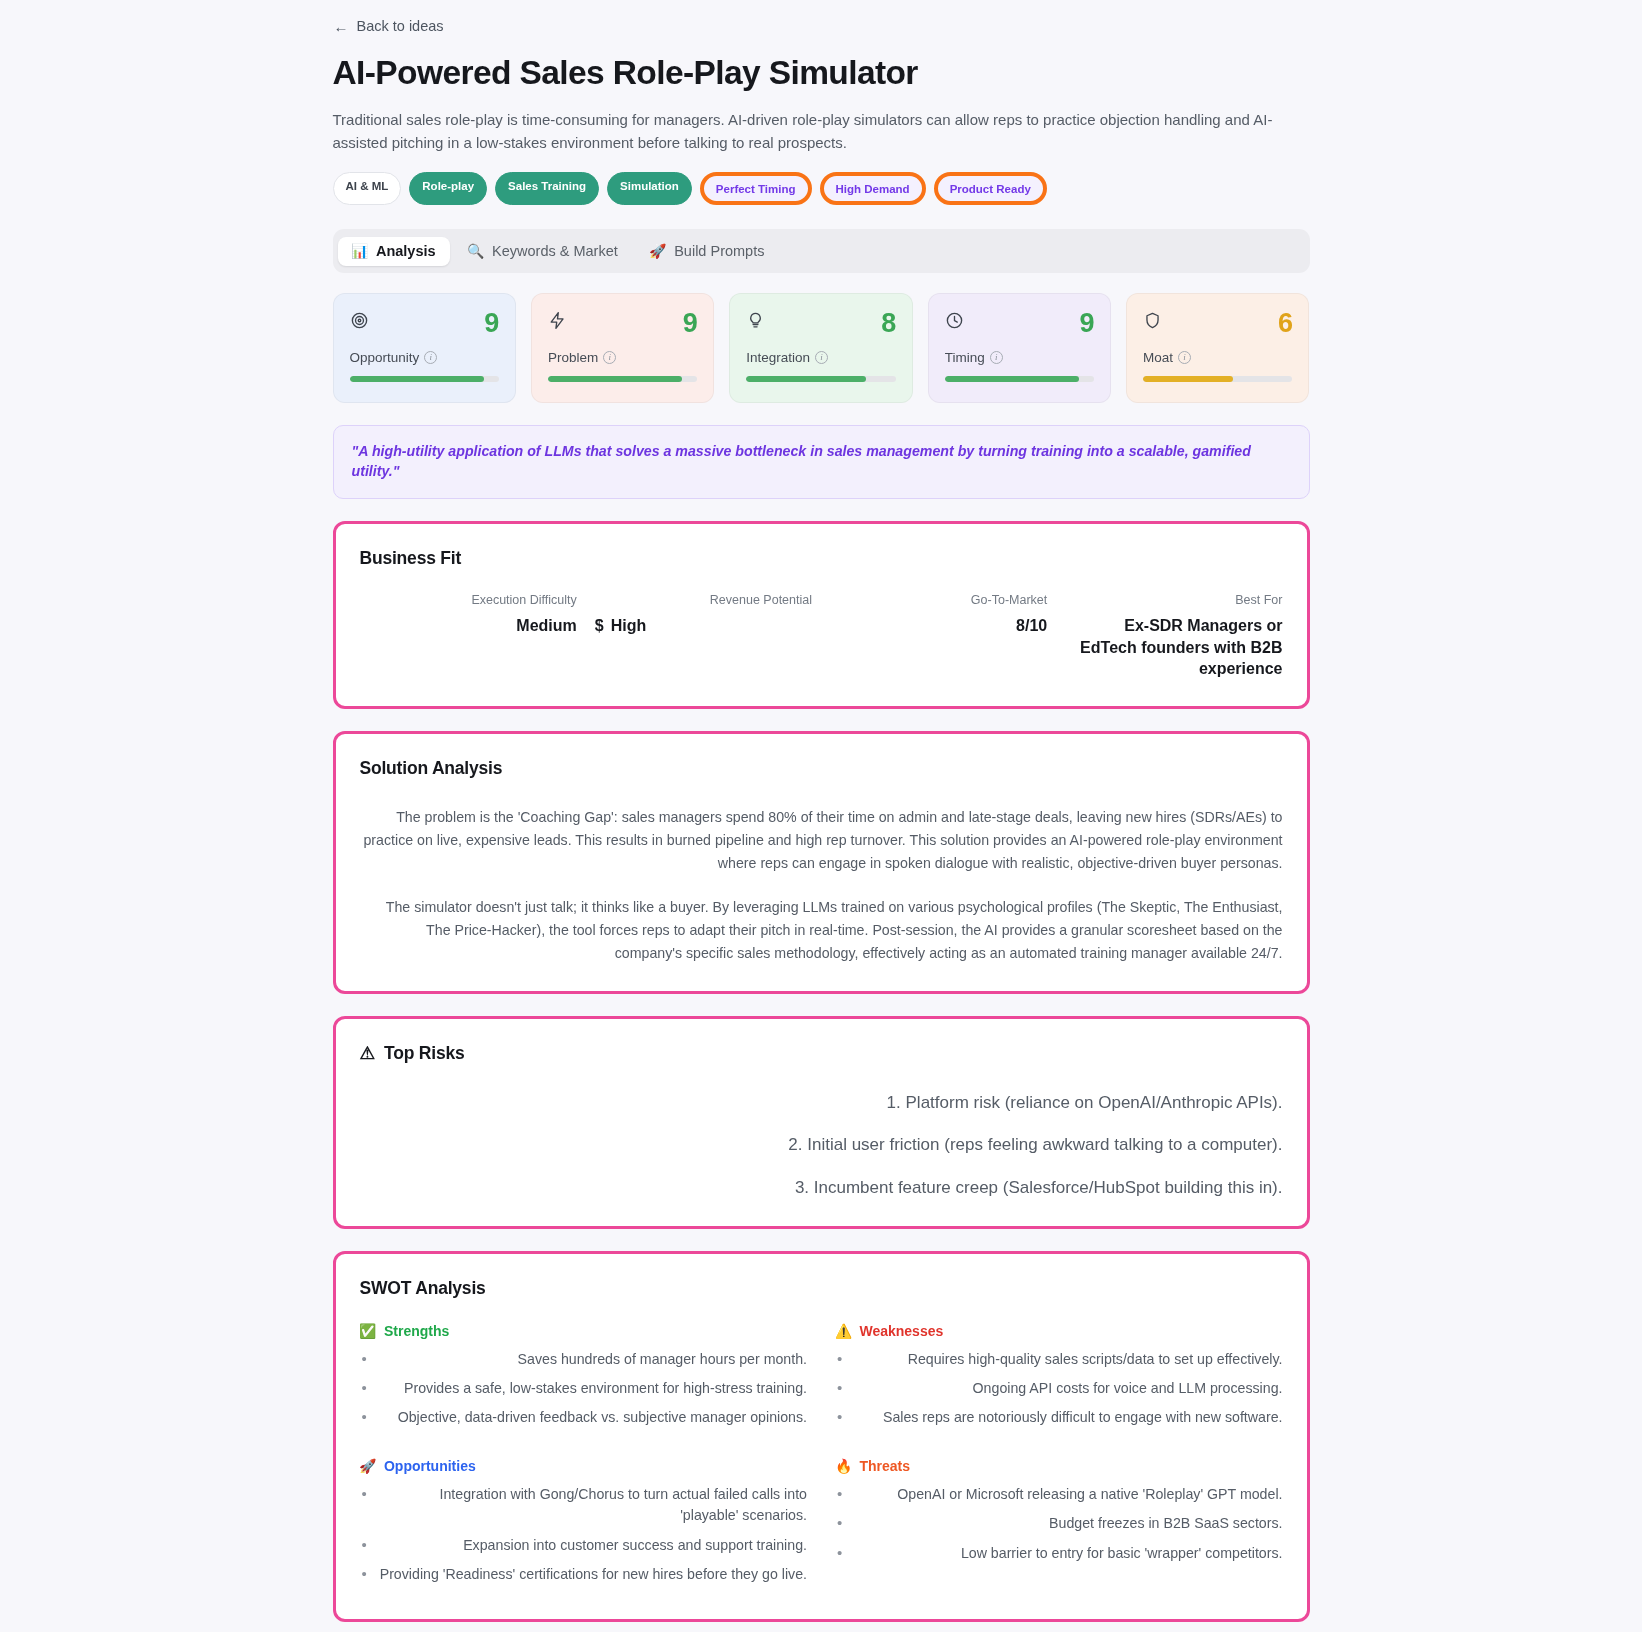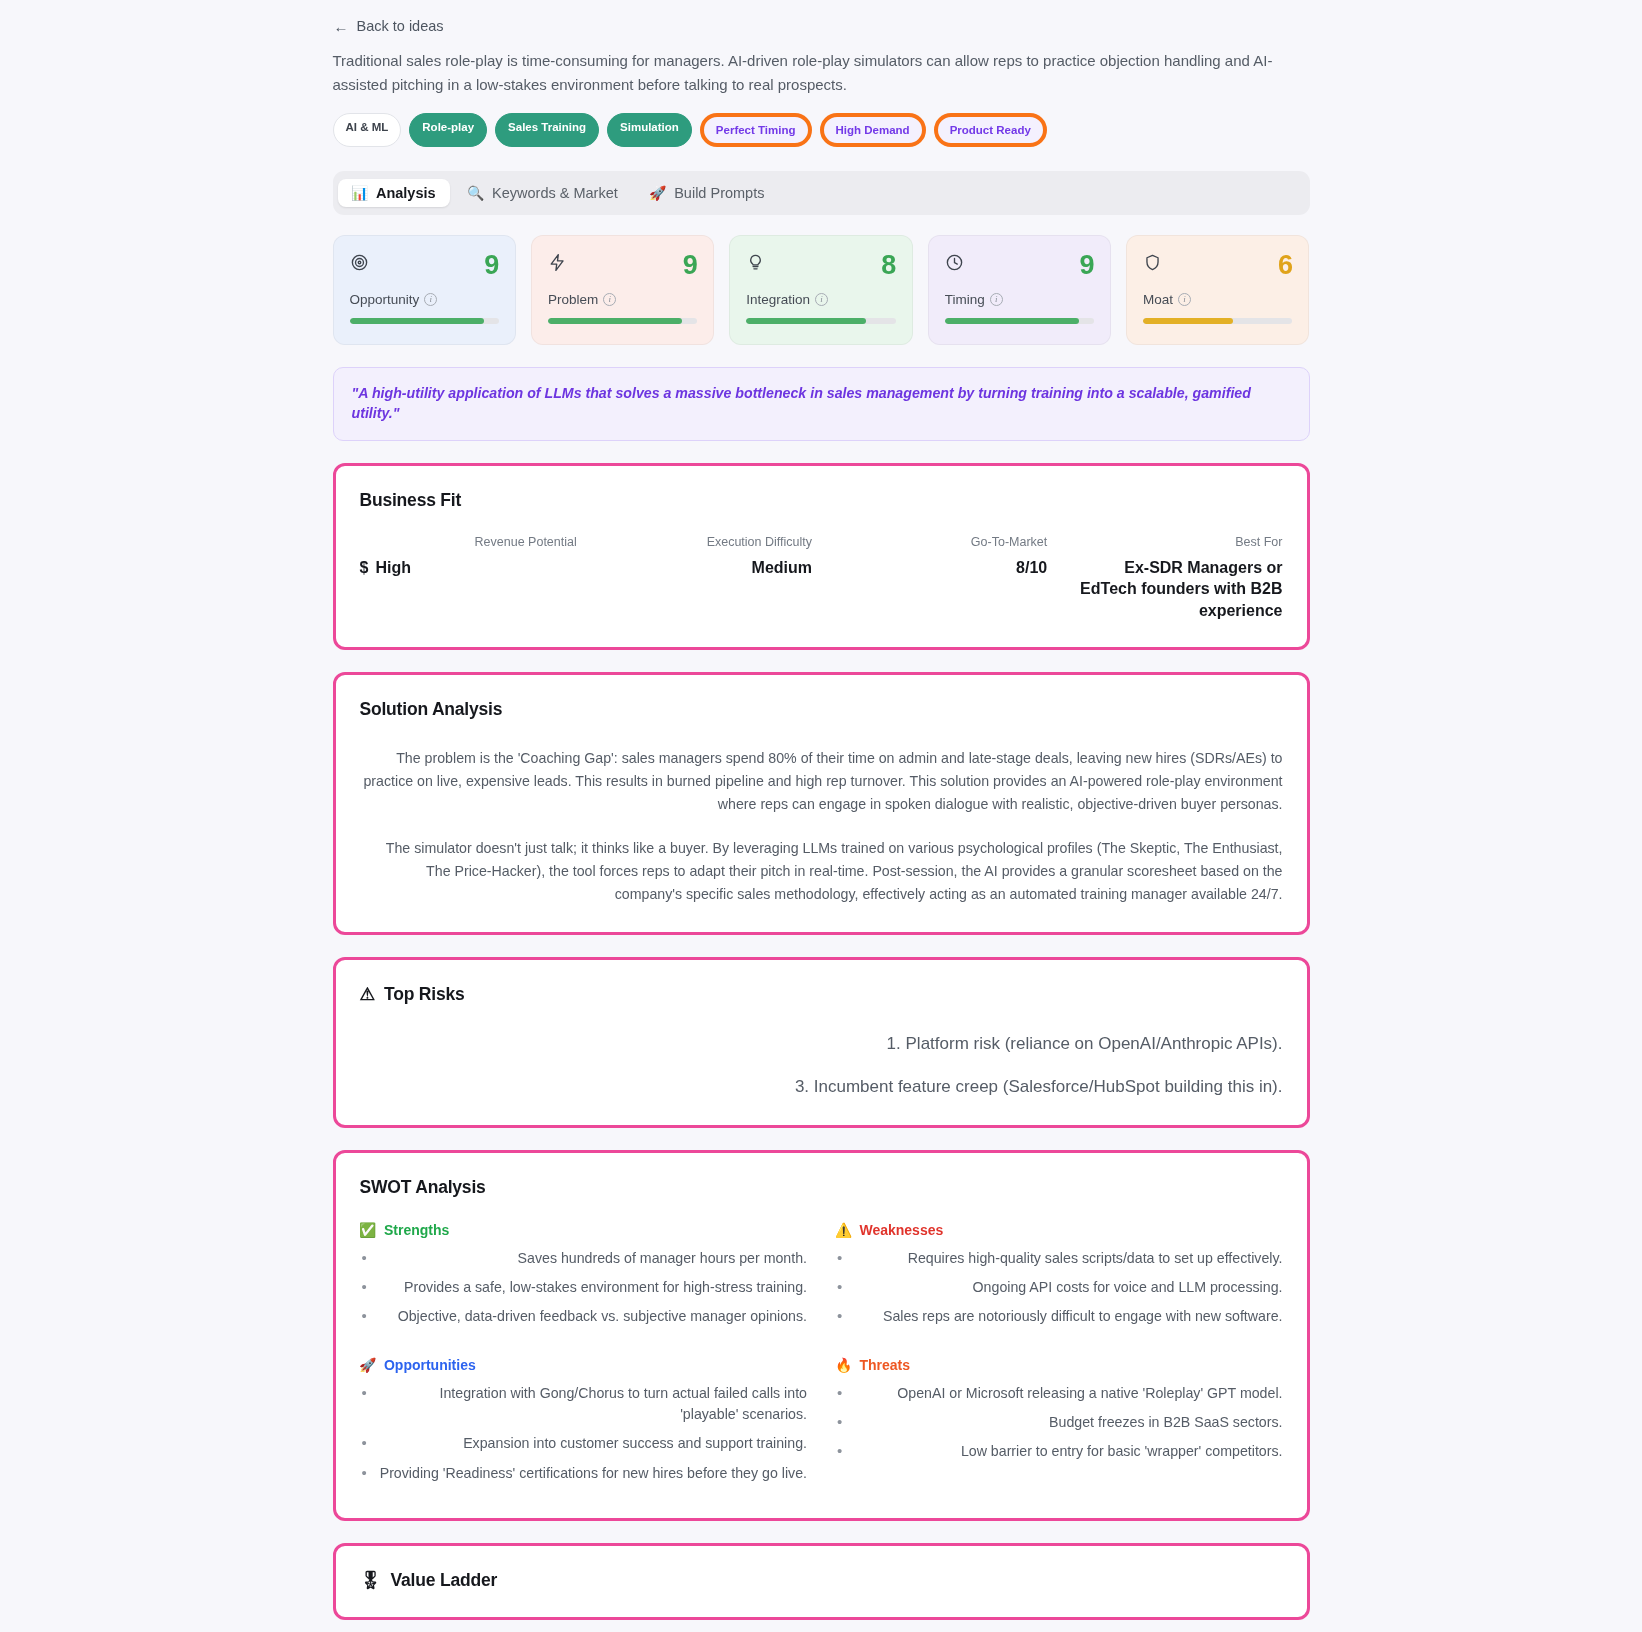--- a/index.html
+++ b/index.html
@@ -268,20 +268,21 @@
 <body>
 
 <div class="page">
   <div class="wrap">
 
     <div class="back-link">
       <span class="back-arrow">←</span>
       <span>Back to ideas</span>
     </div>
 
+    <h1 class="page-title">AI-Powered Sales Role-Play Simulator</h1>
     <p class="page-desc">Traditional sales role-play is time-consuming for managers. AI-driven role-play simulators can allow reps to practice objection handling and AI-assisted pitching in a low-stakes environment before talking to real prospects.</p>
 
     <div class="tags" id="tag-list">
         <span class="tag cat">AI &amp; ML</span>
         <span class="tag topic">Role-play</span>
         <span class="tag topic">Sales Training</span>
         <span class="tag topic">Simulation</span>
         <span class="tag signal">Perfect Timing</span>
         <span class="tag signal">High Demand</span>
         <span class="tag signal">Product Ready</span>
@@ -396,29 +397,29 @@
       </div>
 
     <div class="quote-box">
       <div class="quote-text">"A high-utility application of LLMs that solves a massive bottleneck in sales management by turning training into a scalable, gamified utility."</div>
     </div>
 
     <section class="panel">
       <h2 class="panel-title">Business Fit</h2>
       <div class="bf-grid" id="bf-grid">
           <div>
+            <div class="bf-label">Execution Difficulty</div>
+            <div class="bf-value">Medium</div>
+          </div>
+          <div>
             <div class="bf-label">Revenue Potential</div>
             <div class="bf-value money">
               <span>$</span>
               <span>High</span>
             </div>
-          </div>
-          <div>
-            <div class="bf-label">Execution Difficulty</div>
-            <div class="bf-value">Medium</div>
           </div>
           <div>
             <div class="bf-label">Go-To-Market</div>
             <div class="bf-value">8/10</div>
           </div>
           <div>
             <div class="bf-label">Best For</div>
             <div class="bf-value">Ex-SDR Managers or EdTech founders with B2B experience</div>
           </div>
         </div>
@@ -432,20 +433,21 @@
         </div>
     </section>
 
     <section class="panel">
       <h2 class="panel-title">
         <span>⚠</span>
         <span>Top Risks</span>
       </h2>
       <div class="risk-list" id="risk-list">
           <div class="risk-item">1. Platform risk (reliance on OpenAI/Anthropic APIs).</div>
+          <div class="risk-item">2. Initial user friction (reps feeling awkward talking to a computer).</div>
           <div class="risk-item">3. Incumbent feature creep (Salesforce/HubSpot building this in).</div>
         </div>
     </section>
 
     <section class="panel">
       <h2 class="panel-title">SWOT Analysis</h2>
       <div class="swot-grid" id="swot-grid">
           <div>
             <div class="swot-head s">
               <span class="emoji">✅</span>

